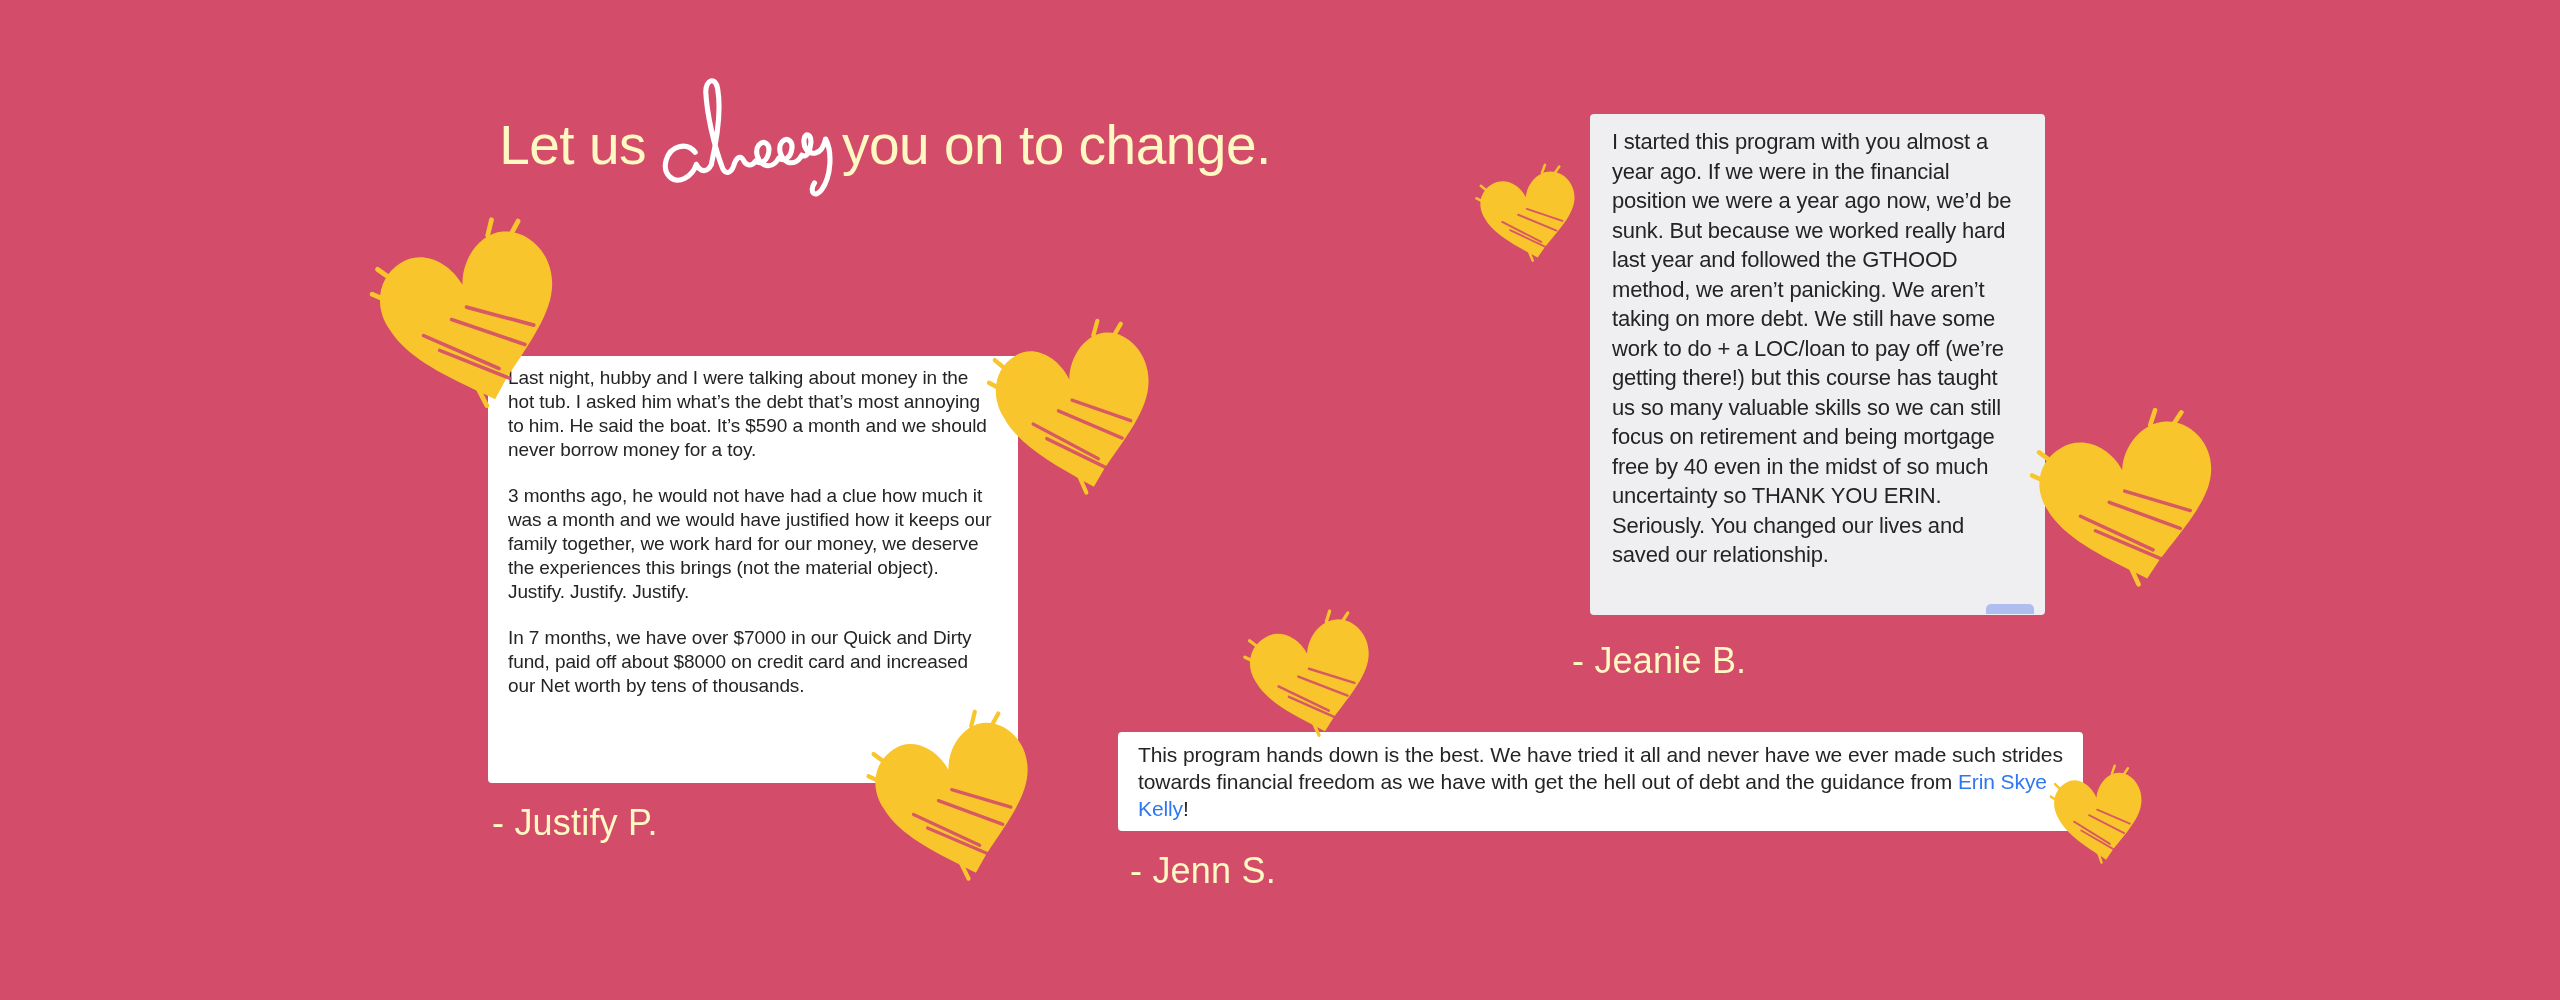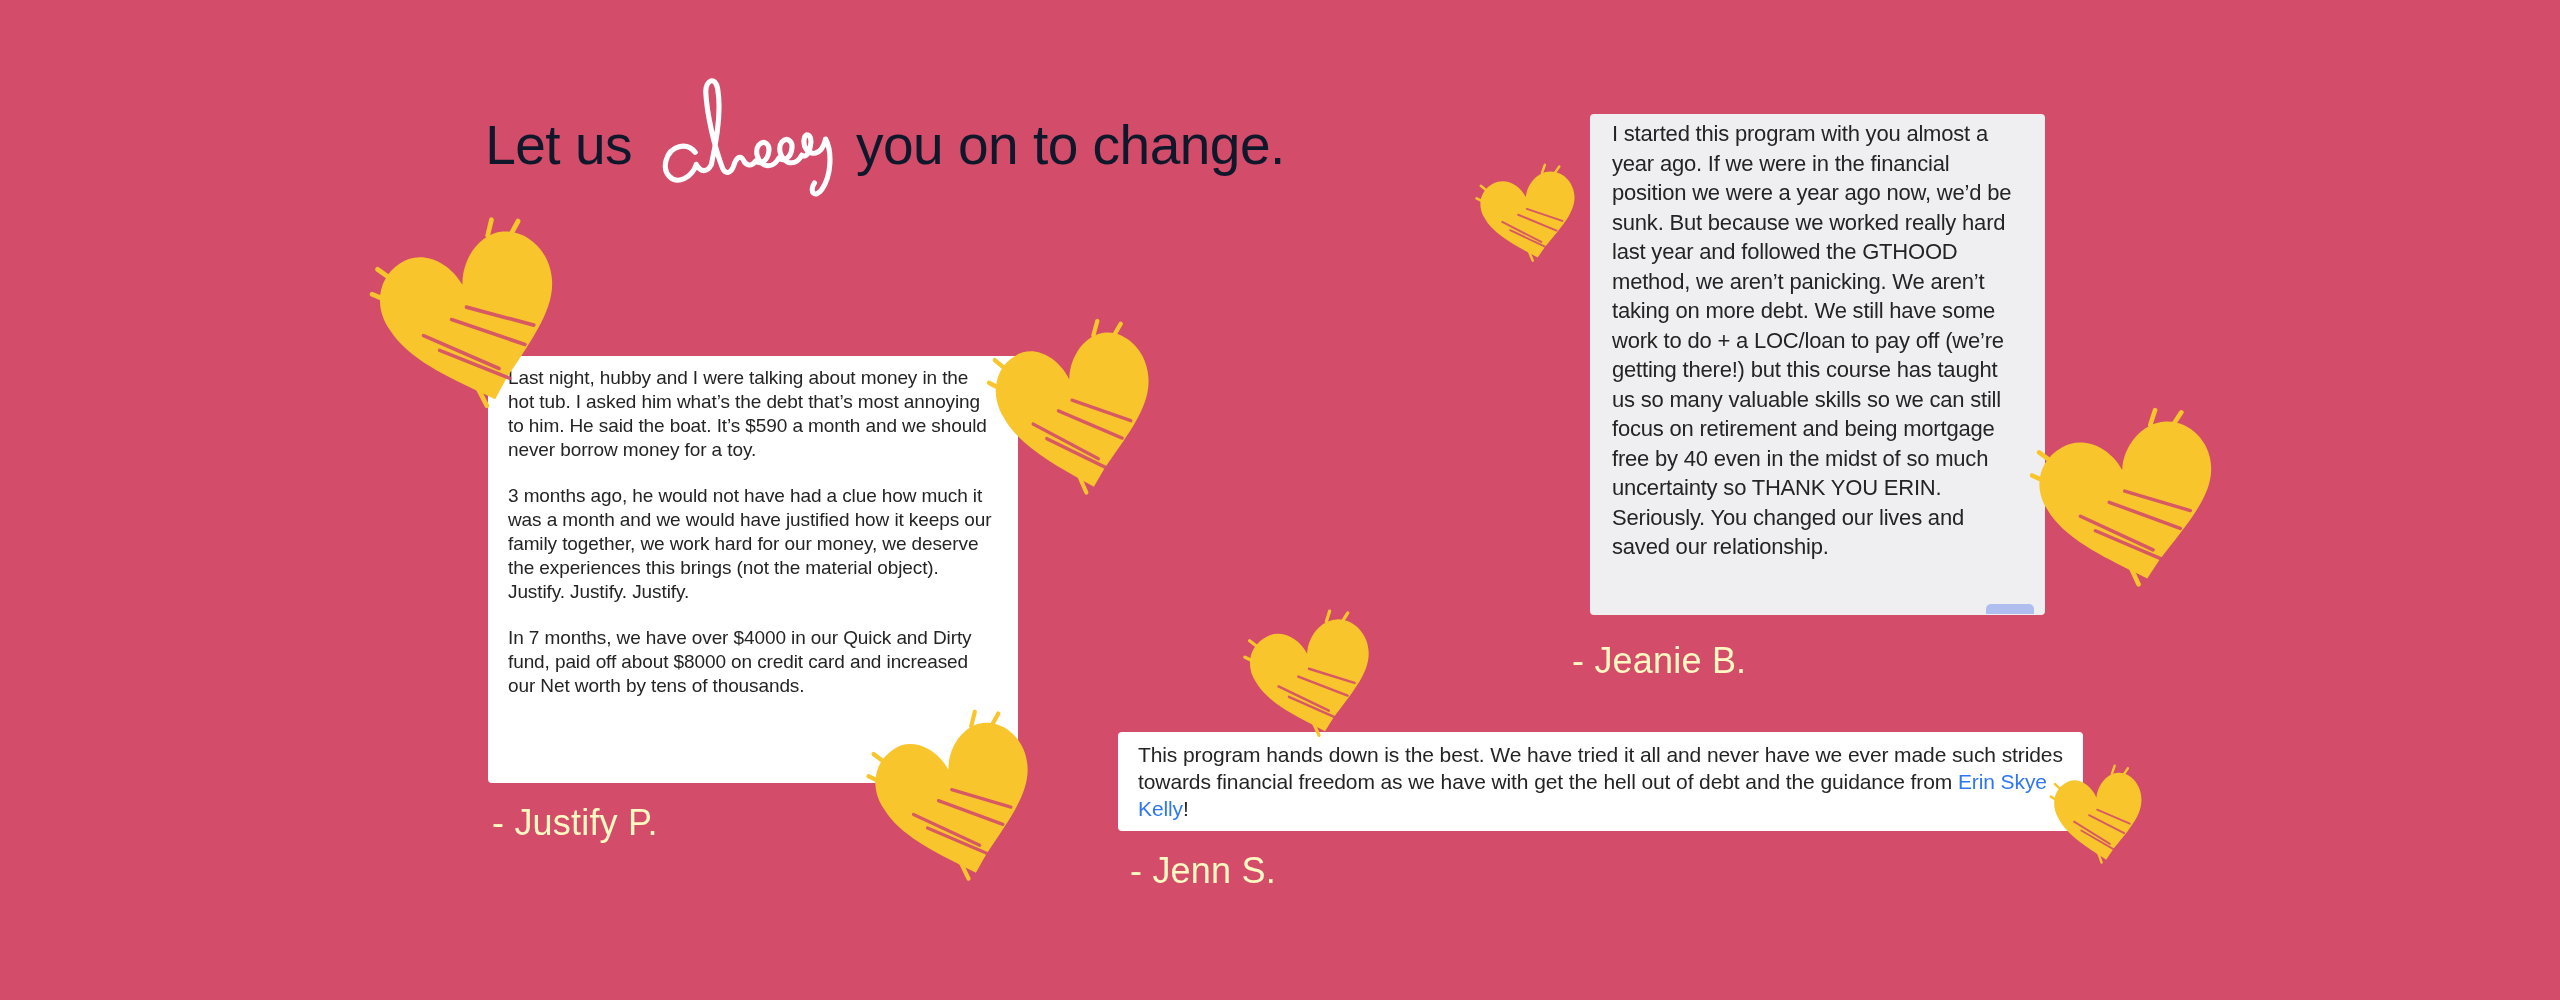--- a/index.html
+++ b/index.html
@@ -22,22 +22,21 @@
     overflow:hidden;
   }
   
   .title{
     position:absolute;
     left:430px; top:62px;
     width:910px; height:165px;
     display:flex;
     align-items:center;
     justify-content:center;
-    gap:14px;
-    color:#0f172a;
+    color:#fef9c3;
     font-size:55px;
     font-weight:500;
     letter-spacing:-0.5px;
     white-space:nowrap;
   }
   .title .script-word{
     width:196px;
     height:158px;
     transform:rotate(-5deg) translateY(4px);
     flex:0 0 auto;
@@ -64,21 +63,21 @@
     padding:10px 20px;
     font-size:19px;
     line-height:24px;
     letter-spacing:-0.1px;
   }
   .card-janelle p + p{margin-top:22px;}
   .card-jeanie{
     left:1590px; top:114px;
     width:455px; height:501px;
     background:var(--gray-card);
-    padding:5px 22px;
+    padding:13px 22px;
     font-size:22px;
     line-height:29.5px;
     letter-spacing:-0.2px;
   }
   .card-jenn{
     left:1118px; top:732px;
     width:965px; min-height:96px;
     background:#ffffff;
     padding:9px 20px;
     font-size:21px;
@@ -148,21 +147,21 @@
                M 141,98 C 147,103 154,98 156,89 C 158,80 151,76 146,81 C 141,86 142,98 150,103 C 156,106 162,103 166,97
                M 166,97 C 171,101 175,94 177,84 C 178,76 172,72 170,80 C 168,88 172,97 181,96 C 187,95 191,88 193,82
                M 193,82 C 199,96 196,122 184,136 C 176,145 170,137 177,128"></path>
     </svg>
     <span>you on to change.</span>
   </div>
 
   <div class="card card-janelle">
     <p>Last night, hubby and I were talking about money in the hot tub. I asked him what’s the debt that’s most annoying to him. He said the boat. It’s $590 a month and we should never borrow money for a toy.</p>
     <p>3 months ago, he would not have had a clue how much it was a month and we would have justified how it keeps our family together, we work hard for our money, we deserve the experiences this brings (not the material object). Justify. Justify. Justify.</p>
-    <p>In 7 months, we have over $4000 in our Quick and Dirty fund, paid off about $8000 on credit card and increased our Net worth by tens of thousands.</p>
+    <p>In 7 months, we have over $7000 in our Quick and Dirty fund, paid off about $8000 on credit card and increased our Net worth by tens of thousands.</p>
   </div>
   <div class="attribution attr-janelle">- Justify P.</div>
 
   <div class="card card-jeanie">
     <p>I started this program with you almost a year ago. If we were in the financial position we were a year ago now, we’d be sunk. But because we worked really hard last year and followed the GTHOOD method, we aren’t panicking. We aren’t taking on more debt. We still have some work to do + a LOC/loan to pay off (we’re getting there!) but this course has taught us so many valuable skills so we can still focus on retirement and being mortgage free by 40 even in the midst of so much uncertainty so THANK YOU ERIN. Seriously. You changed our lives and saved our relationship.</p>
   </div>
   <div class="ui-fragment"></div>
   <div class="attribution attr-jeanie">- Jeanie B.</div>
 
   <div class="card card-jenn">

